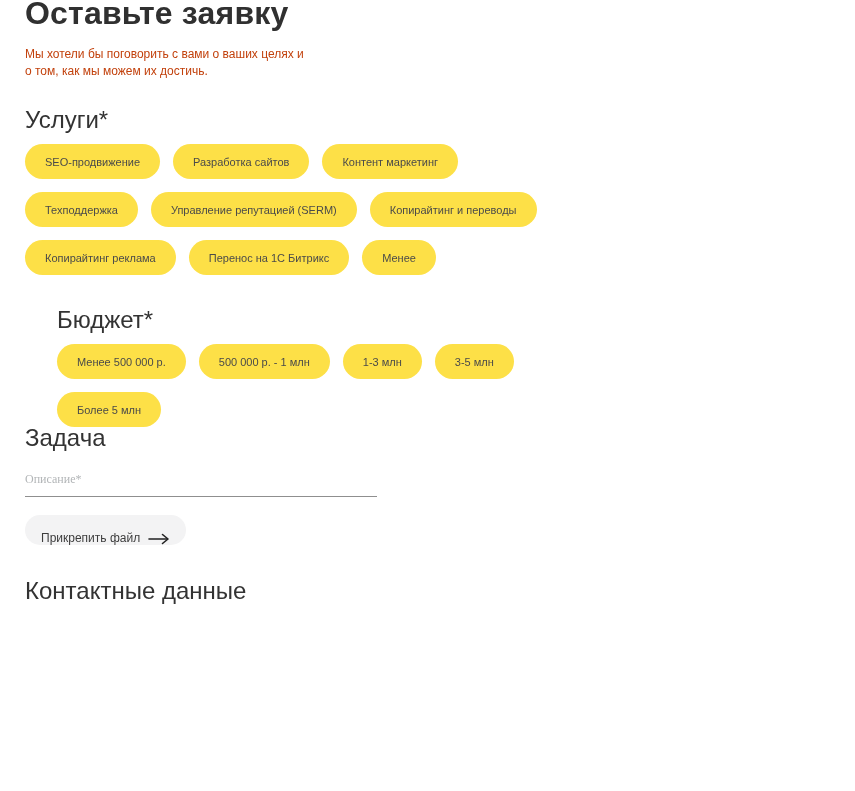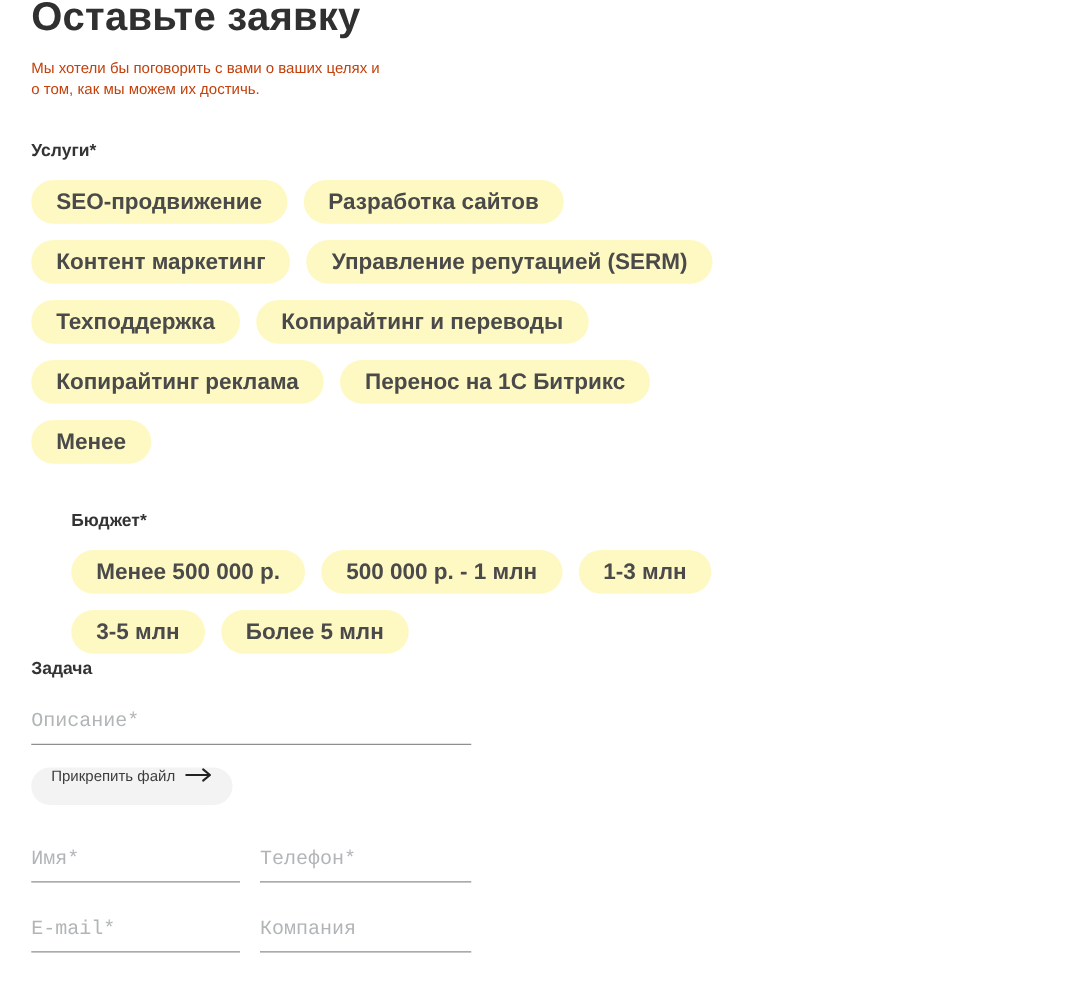--- a/index.html
+++ b/index.html
@@ -26,23 +26,23 @@
   }
   .subtitle {
     margin: 15px 0 0 0;
     width: 280px;
     font-size: 12px;
     line-height: 17px;
     color: #c2410c;
   }
   .section-heading {
     margin: 0;
-    font-size: 14px;
+    font-size: 24px;
     line-height: 22px;
-    font-weight: 700;
+    font-weight: 400;
     color: #333333;
   }
   .section-services { margin-top: 29px; }
   .section-budget   { margin-top: 34px; margin-left: 32px; }
   .section-task     { }
   .section-contacts { margin-top: 34px; }
 
   .chips {
     margin-top: 13px;
     display: flex;
@@ -50,50 +50,49 @@
     gap: 13px;
     width: 548px;
   }
   .chip {
     display: inline-flex;
     align-items: center;
     height: 35px;
     padding: 0 20px;
     border: none;
     border-radius: 18px;
-    background: #fef9c3;
+    background: #fde047;
     color: #4a4a4a;
     font-family: "Liberation Sans", sans-serif;
-    font-size: 18px;
+    font-size: 11px;
     white-space: nowrap;
     cursor: pointer;
-    font-weight: bold;
   }
   .line-input {
     display: block;
     border: none;
     border-bottom: 1px solid #8f8f8f;
     padding: 0 0 9px 0;
-    font-family: Liberation Mono, monospace;
-    font-size: 16px;
+    font-family: Liberation Serif, serif;
+    font-size: 12px;
     color: #333333;
     background: transparent;
     outline: none;
     border-radius: 0;
   }
   .line-input::placeholder { color: #b2b5b7; opacity: 1; }
 
   .desc-input {
     margin-top: 23px;
     width: 352px;
   }
   .attach-button {
     margin-top: 18px;
     display: inline-flex;
-    align-items: flex-start;
+    align-items: flex-end;
     gap: 8px;
     height: 30px;
     padding: 0 16px;
     border: none;
     border-radius: 15px;
     background: #f3f3f4;
     color: #3d3d3d;
     font-family: "Liberation Sans", sans-serif;
     font-size: 12px;
     cursor: pointer;
@@ -115,22 +114,22 @@
 
   <h1 class="page-title">Оставьте заявку</h1>
   <p class="subtitle">Мы хотели бы поговорить с вами о ваших целях и о том, как мы можем их достичь.</p>
 
   <div class="section-services">
     <h2 class="section-heading">Услуги*</h2>
     <div class="chips">
         <button type="button" class="chip">SEO-продвижение</button>
         <button type="button" class="chip">Разработка сайтов</button>
         <button type="button" class="chip">Контент маркетинг</button>
+        <button type="button" class="chip">Техподдержка</button>
         <button type="button" class="chip">Управление репутацией (SERM)</button>
-        <button type="button" class="chip">Техподдержка</button>
         <button type="button" class="chip">Копирайтинг и переводы</button>
         <button type="button" class="chip">Копирайтинг реклама</button>
         <button type="button" class="chip">Перенос на 1С Битрикс</button>
         <button type="button" class="chip">Менее</button>
       </div>
   </div>
 
   <div class="section-budget">
     <h2 class="section-heading">Бюджет*</h2>
     <div class="chips">
@@ -150,22 +149,16 @@
       <span>
         <svg width="22" height="12" viewBox="0 0 22 12" fill="none">
           <path d="M1 6 H19" stroke="#222222" stroke-width="1.6" stroke-linecap="round"></path>
           <path d="M14.5 1.5 L20 6 L14.5 10.5" stroke="#222222" stroke-width="1.6" stroke-linecap="round" stroke-linejoin="round" fill="none"></path>
         </svg>
       </span>
     </button>
   </div>
 
   <div class="section-contacts">
-    <div class="fields-grid">
-      <input type="text" class="line-input" placeholder="Имя*" style="">
-      <input type="text" class="line-input" placeholder="Телефон*" style="">
-      <input type="text" class="line-input" placeholder="E-mail*" style="">
-      <input type="text" class="line-input" placeholder="Компания" style="">
-
-    </div>
+    <h2 class="section-heading">Контактные данные</h2>
   </div>
 
 </div>
 
 </body></html>

